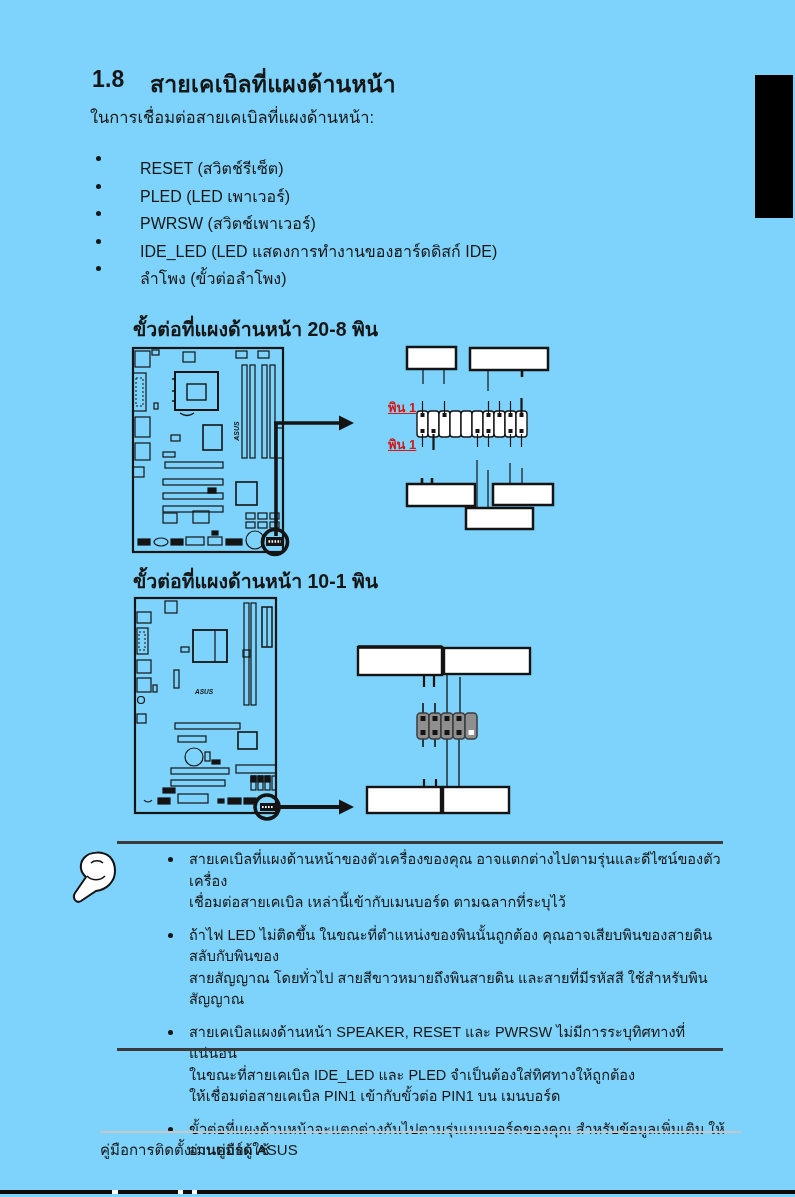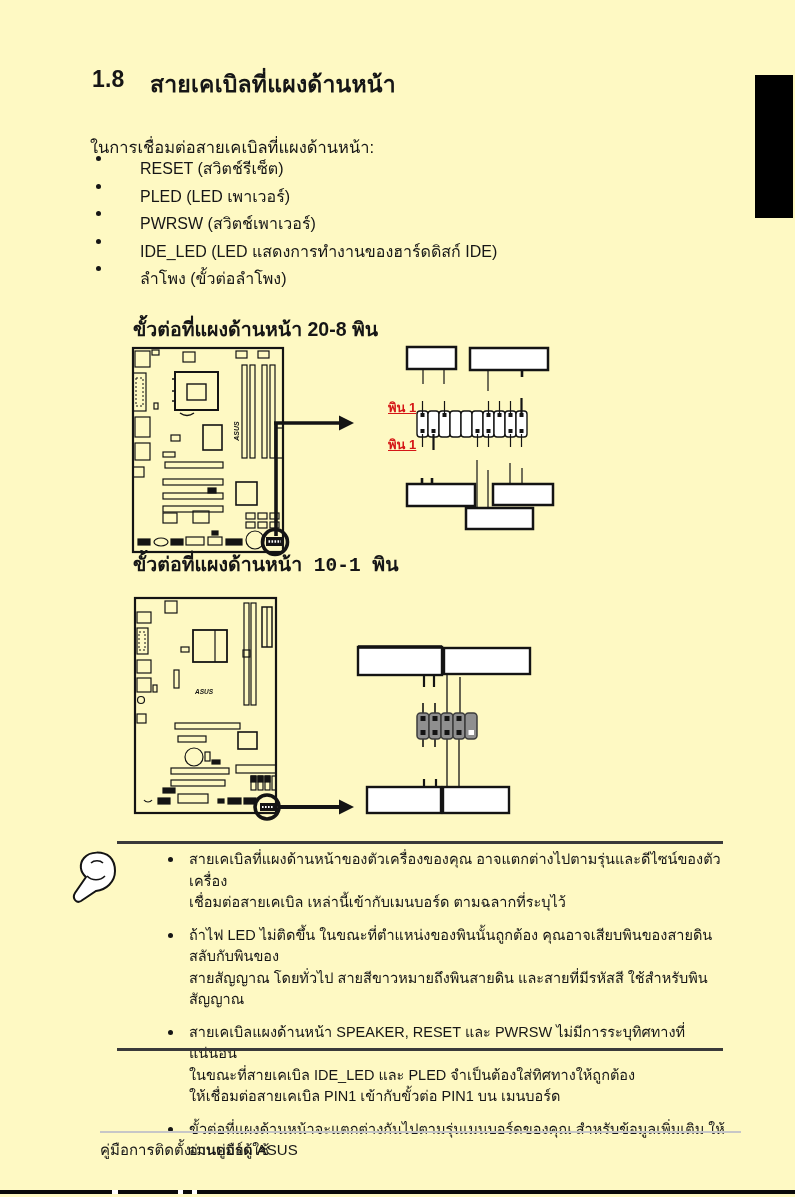--- a/index.html
+++ b/index.html
@@ -1,24 +1,24 @@
 <!DOCTYPE html>
 <html><head>
 <meta charset="utf-8">
 <style>
   html,body{margin:0;padding:0;background:#fff;}
   .page{
-    position:relative;width:795px;height:1197px;background:#fef9c3;overflow:hidden;
+    position:relative;width:795px;height:1197px;background:#7dd3fc;overflow:hidden;
     font-family:"Liberation Sans",sans-serif;color:#161616;
   }
   .abs{position:absolute;}
   
   .section-title{top:66px;left:92px;display:flex;font-weight:bold;font-size:23px;letter-spacing:.2px;}
   .section-title .num{width:58px;}
-  .intro{top:134px;left:90px;font-size:16.5px;}
+  .intro{top:104px;left:90px;font-size:16.5px;}
   
   .cable-list{top:156px;left:92px;list-style:none;margin:0;padding:0;}
   .cable-list li{display:flex;align-items:flex-start;height:27.5px;font-size:16px;}
   .dot{width:5px;height:5px;border-radius:50%;background:#161616;margin:0 0 0 4px;flex:0 0 auto;}
   .cable-list .lbl{margin-left:39px;}
   
   .diagram-heading{left:133px;font-weight:bold;font-size:19.5px;}
   .pin1{color:#d51717;font-weight:bold;font-size:13px;width:30px;text-decoration:underline;}
   
   .note-rule{left:117px;width:606px;height:2.5px;background:#3a3a3a;}
@@ -190,21 +190,21 @@
       <rect x="90.5" y="89" width="4" height="4"></rect>
         <rect x="101.5" y="89" width="4" height="4"></rect>
       <rect x="123.5" y="89" width="4" height="4"></rect>
         <rect x="134.5" y="89" width="4" height="4"></rect>
     </g>
   </svg>
 
   <div class="abs pin1" style="left:388px;top:397px;">พิน 1</div>
   <div class="abs pin1" style="left:388px;top:434px;">พิน 1</div>
 
-  <div class="abs diagram-heading" style="top:549px;font-family:Liberation Mono, monospace;">ขั้วต่อที่แผงด้านหน้า 10-1 พิน</div>
+  <div class="abs diagram-heading" style="top:566px;">ขั้วต่อที่แผงด้านหน้า 10-1 พิน</div>
 
   <svg class="abs" style="left:108px;top:590px;" width="260" height="240" viewBox="0 0 260 240">
     <g fill="none" stroke="#141414" stroke-width="1.2">
       <rect x="27" y="8" width="141" height="215" stroke-width="2.2"></rect>
       <rect x="57" y="11" width="12" height="12"></rect>
       <rect x="29" y="22" width="14" height="11"></rect>
       <rect x="29" y="38" width="11" height="26"></rect>
       <rect x="31" y="42" width="6" height="18" stroke-dasharray="2,2" stroke-width="1"></rect>
       <rect x="29" y="70" width="14" height="13"></rect>
       <rect x="29" y="88" width="14" height="14"></rect>

